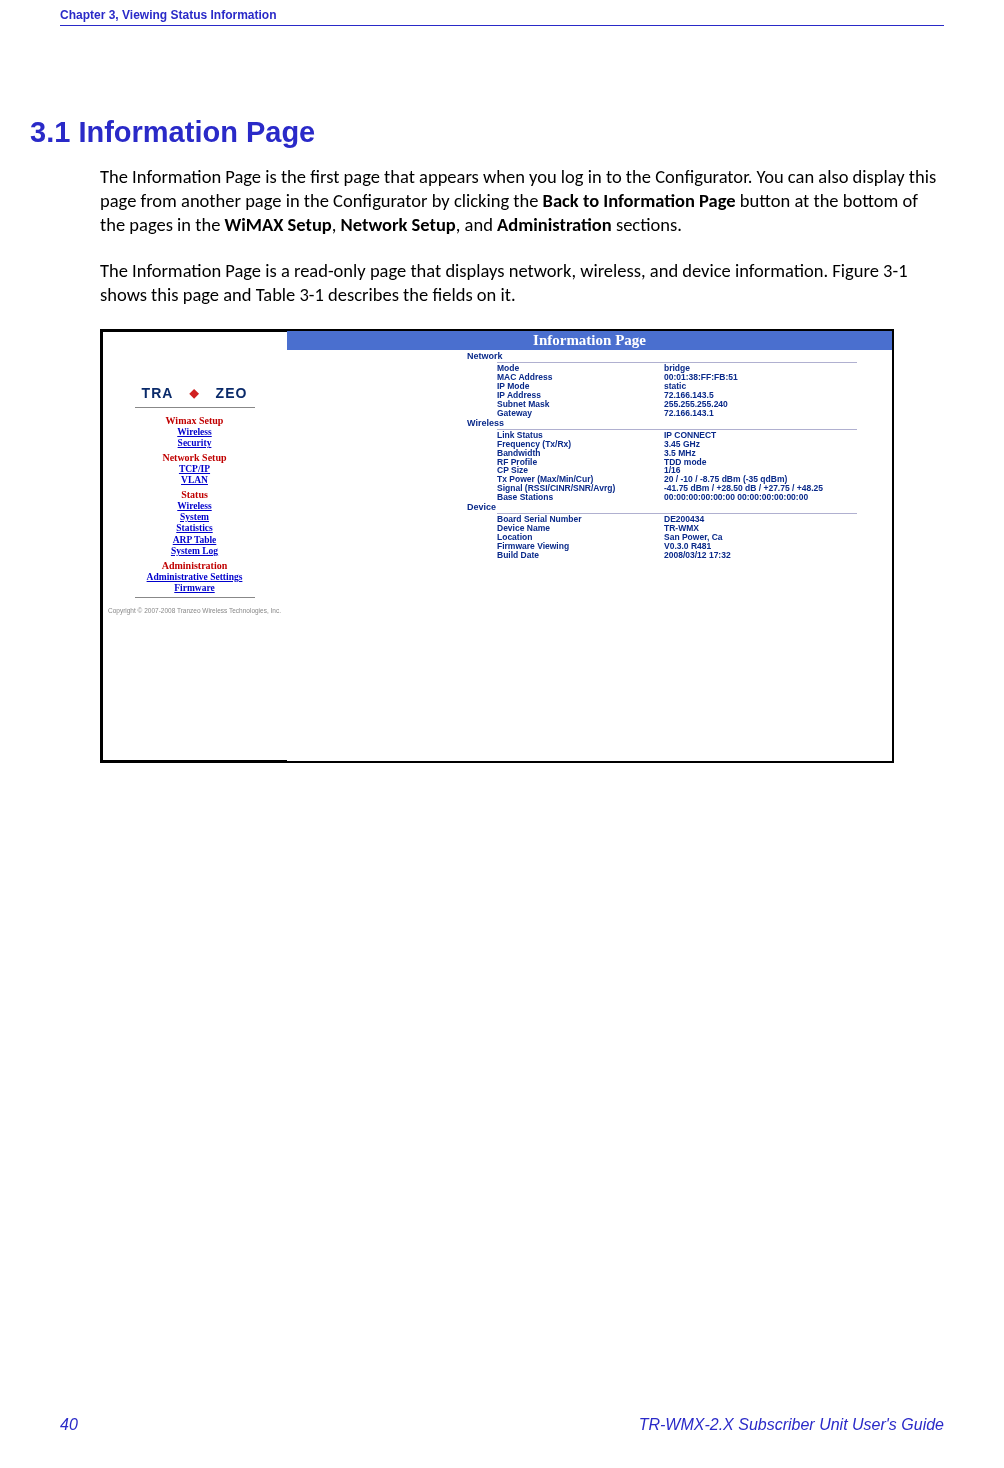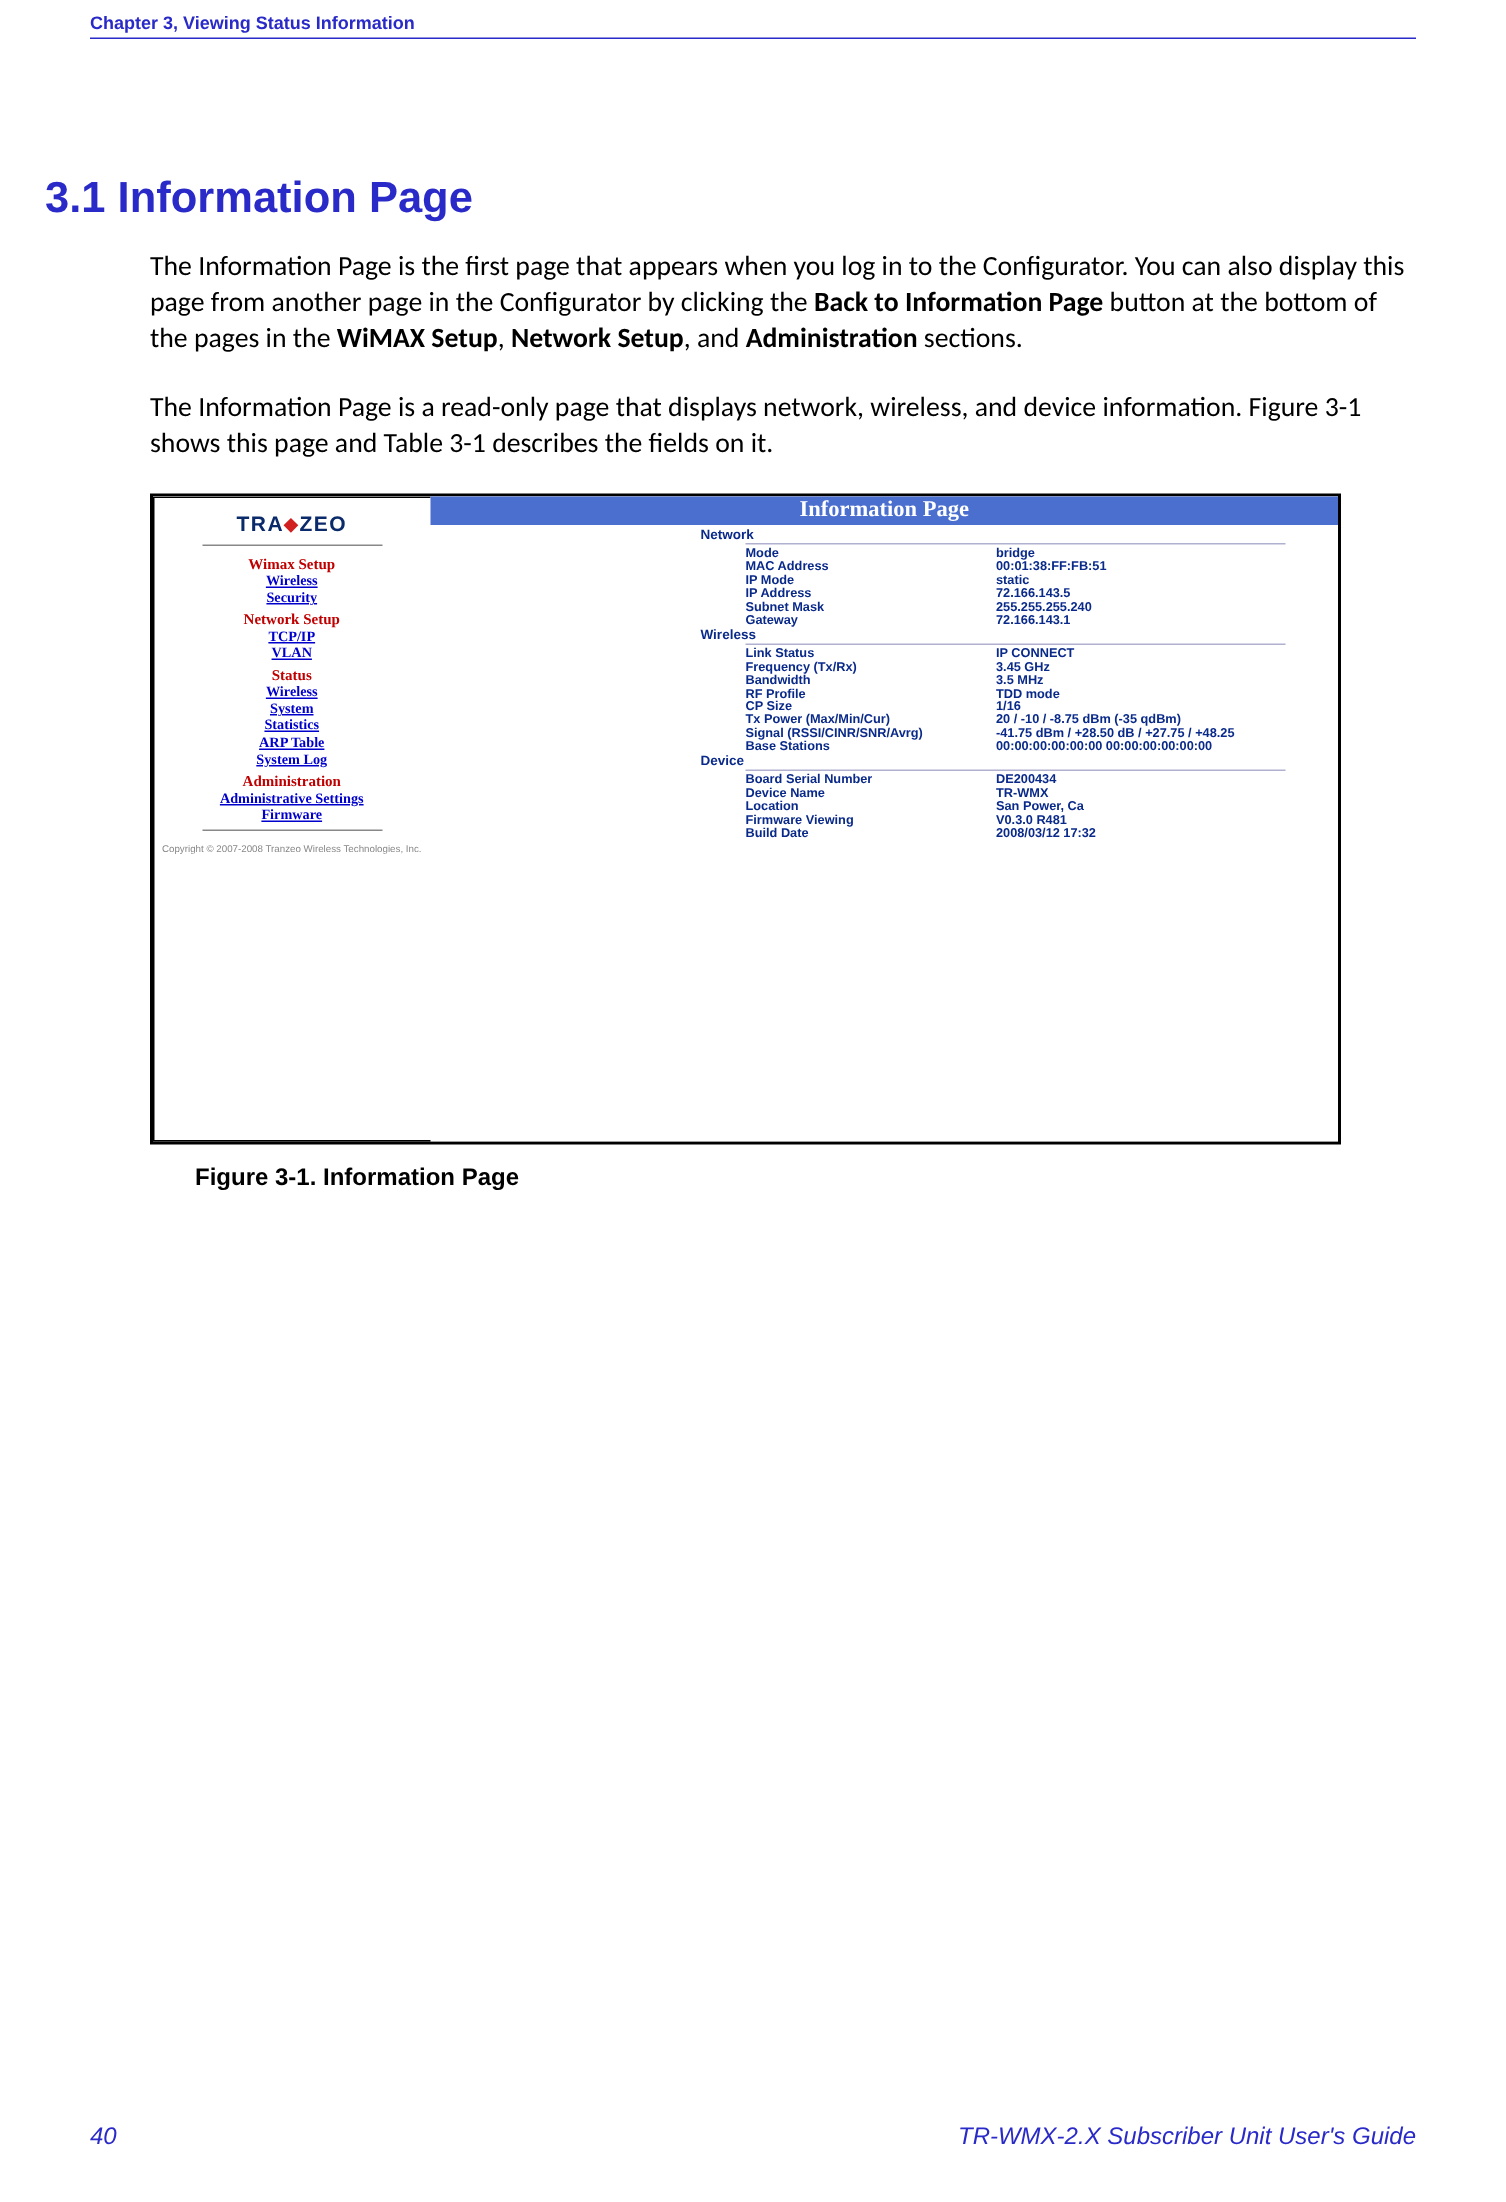--- a/index.html
+++ b/index.html
@@ -64,21 +64,22 @@
   }
   .logo {
     font-family: Arial, sans-serif;
     font-weight: bold;
     font-size: 14px;
     letter-spacing: 1px;
     color: #0a2a6a;
     margin-bottom: 2px;
     display: flex;
     align-items: center;
-    gap: 0;
+    gap: 16px;
+    margin-top: 44px;
   }
   .logo-icon { color: #d02020; font-size: 12px; }
   .logo-spacer { border-top: 1px solid #888; width: 120px; margin: 3px 0 5px; }
   .nav-hdr { color: #c00000; font-weight: bold; font-size: 10px; margin-top: 2px; }
   .nav-link { color: #0000cc; text-decoration: underline; font-weight: bold; font-size: 9.5px; }
   .nav-copy { color: #888; font-size: 6.5px; text-align: center; margin-top: 4px; font-family: Arial, sans-serif; }
   .main-panel {
     flex: 1;
     position: relative;
     background: #fff;
@@ -273,20 +274,19 @@
               <span class="k">Firmware Viewing</span>
               <span class="v">V0.3.0 R481</span>
             </div>
           <div class="info-row">
               <span class="k">Build Date</span>
               <span class="v">2008/03/12 17:32</span>
             </div>
         </div>
       </div>
     </div>
-    <div class="fig-caption">Figure 3-1. Information Page</div>
   </div>
 </div>
 
 <div class="footer">
   <span>40</span>
   <span>TR-WMX-2.X Subscriber Unit  User's Guide</span>
 </div>
 
 </body></html>

